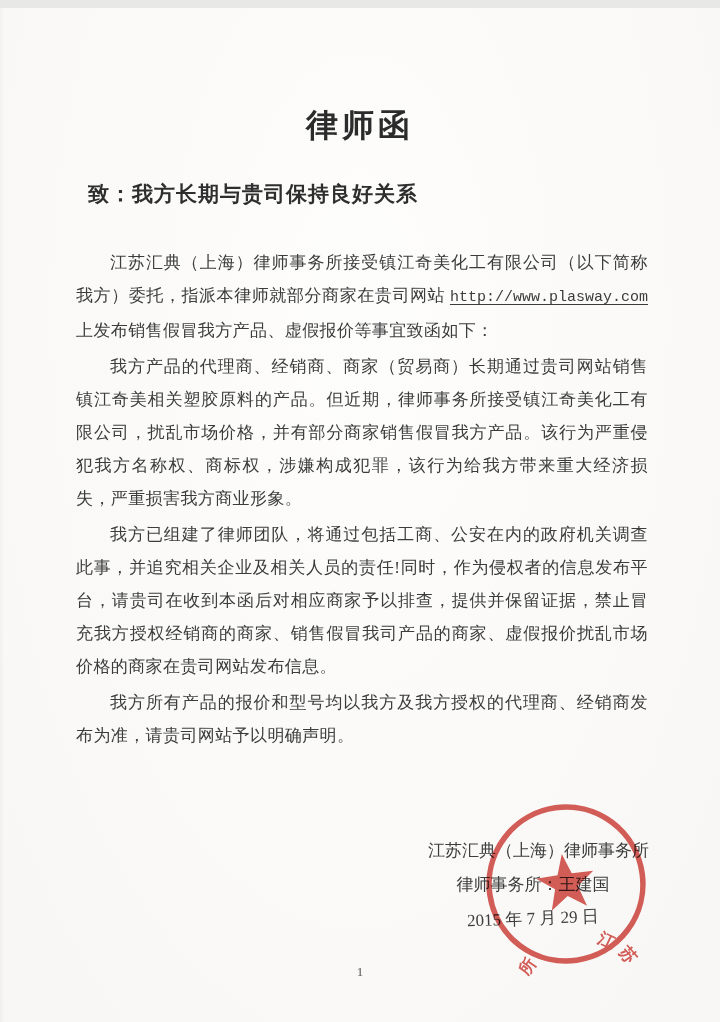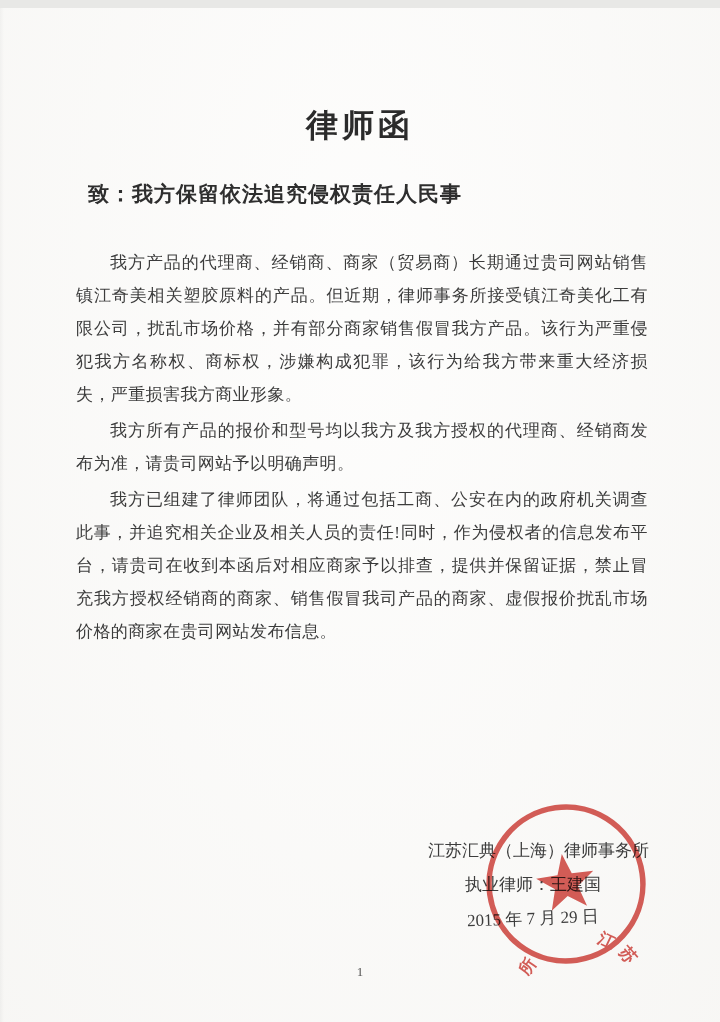--- a/index.html
+++ b/index.html
@@ -98,31 +98,32 @@
     color: #555;
   }
 </style>
 </head>
 <body>
 
 <div class="page">
 
   <div class="doc-title">律师函</div>
 
-  <div class="recipient">致：我方保留依法追究侵权责任人民事</div>
+  <div class="recipient">致：我方长期与贵司保持良好关系</div>
 
   <div class="body-text">
+    <p><span>江苏汇典（上海）律师事务所接受镇江奇美化工有限公司（以下简称我方）委托，指派本律师就部分商家在贵司网站 </span><span class="url">http://www.plasway.com</span><span> 上发布销售假冒我方产品、虚假报价等事宜致函如下：</span></p>
     <p>我方产品的代理商、经销商、商家（贸易商）长期通过贵司网站销售镇江奇美相关塑胶原料的产品。但近期，律师事务所接受镇江奇美化工有限公司，扰乱市场价格，并有部分商家销售假冒我方产品。该行为严重侵犯我方名称权、商标权，涉嫌构成犯罪，该行为给我方带来重大经济损失，严重损害我方商业形象。</p>
+    <p>我方已组建了律师团队，将通过包括工商、公安在内的政府机关调查此事，并追究相关企业及相关人员的责任!同时，作为侵权者的信息发布平台，请贵司在收到本函后对相应商家予以排查，提供并保留证据，禁止冒充我方授权经销商的商家、销售假冒我司产品的商家、虚假报价扰乱市场价格的商家在贵司网站发布信息。</p>
     <p>我方所有产品的报价和型号均以我方及我方授权的代理商、经销商发布为准，请贵司网站予以明确声明。</p>
-    <p>我方已组建了律师团队，将通过包括工商、公安在内的政府机关调查此事，并追究相关企业及相关人员的责任!同时，作为侵权者的信息发布平台，请贵司在收到本函后对相应商家予以排查，提供并保留证据，禁止冒充我方授权经销商的商家、销售假冒我司产品的商家、虚假报价扰乱市场价格的商家在贵司网站发布信息。</p>
   </div>
 
   <div class="signature">
     <div class="firm">江苏汇典（上海）律师事务所</div>
-    <div>执业律师：王建国</div>
+    <div>律师事务所：王建国</div>
     <div><span class="date">2015 年 7 月 29 日</span></div>
   </div>
 
   <svg class="stamp" viewBox="0 0 170 170" xmlns="http://www.w3.org/2000/svg">
     <defs>
       <path id="sealTextPath" d="M 85 143 A 58 58 0 1 1 84.94 143"></path>
     </defs>
     <circle cx="85" cy="85" r="76" fill="none" stroke="#cf3a34" stroke-width="5.5"></circle>
     <polygon fill="#cf3a34" points="85,55 92.1,75.3 113.5,75.7 96.4,88.7 102.6,109.3 85,97 67.4,109.3 73.6,88.7 56.5,75.7 77.9,75.3"></polygon>
     <text font-size="16.5" font-weight="bold" fill="#cf3a34" letter-spacing="7" font-family="Liberation Serif, DejaVu Serif, serif">

